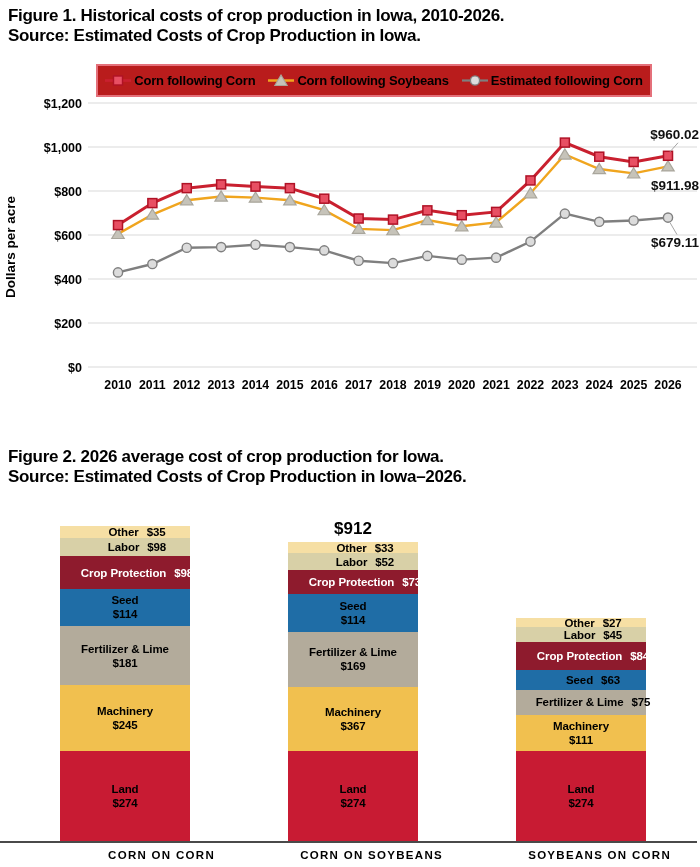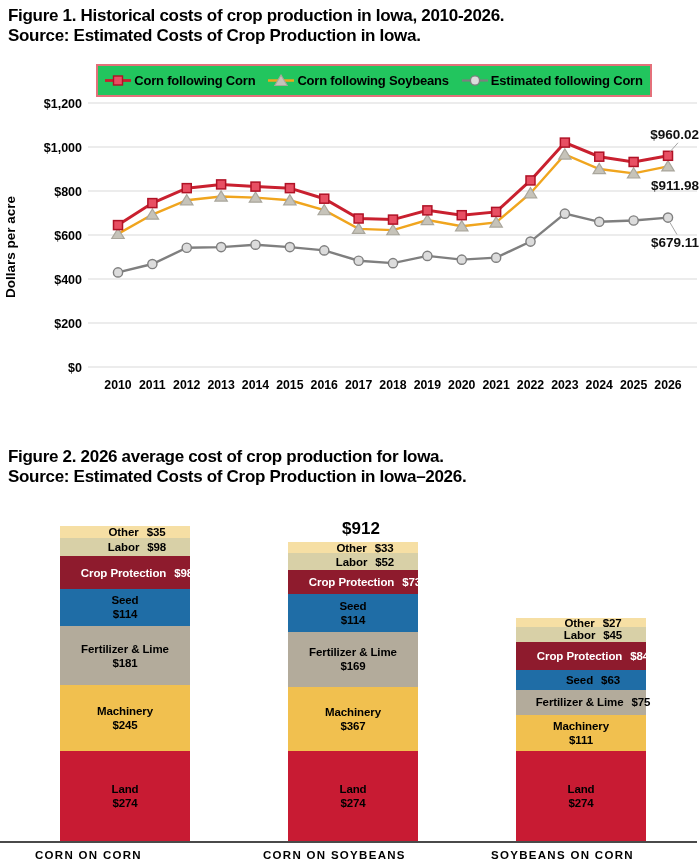--- a/index.html
+++ b/index.html
@@ -8,21 +8,21 @@
     font-family:"Liberation Sans",sans-serif;color:#000;
   }
   .fig-header{padding:6px 0 0 8px;}
   .fig-title,.fig-source{
     font-size:17px;font-weight:700;line-height:20px;letter-spacing:-0.3px;color:#000;
   }
   .fig2-header{padding:0;margin:36px 0 0 8px;}
   
   .legend{
     box-sizing:border-box;margin:18px 0 0 96px;width:556px;height:33px;
-    border:2px solid #e4707a;background:#22c55e;
+    border:2px solid #e4707a;background:#b91c1c;
     display:flex;align-items:center;justify-content:center;gap:13px;
   }
   .legend-item{display:flex;align-items:center;gap:3px;font-size:13px;font-weight:700;letter-spacing:-0.2px;}
   .lm{flex:0 0 auto;}
   
   svg text{font-family:"Liberation Sans",sans-serif;}
   .ytick{font-size:12.5px;font-weight:700;fill:#000;}
   .xtick{font-size:12.3px;font-weight:700;fill:#000;}
   .ylab{font-size:13.5px;font-weight:700;fill:#000;}
   .endlab{font-size:13.5px;font-weight:700;fill:#111;}
@@ -30,21 +30,21 @@
   .fig2-chart{position:relative;width:700px;height:384px;}
   .baseline{position:absolute;left:0;top:354px;width:697px;height:2px;background:#4a4a4a;}
   .bar{position:absolute;bottom:30px;display:flex;flex-direction:column;}
   .seg{
     display:flex;flex-direction:column;justify-content:center;align-items:center;
     font-size:11.5px;font-weight:700;line-height:1.22;letter-spacing:-0.1px;overflow:visible;
   }
   .seg.inline{flex-direction:row;gap:8px;padding-left:24px;}
   .seg span{white-space:nowrap;display:block;}
   .total{position:absolute;text-align:center;font-size:17px;font-weight:700;}
-  .cat{position:absolute;top:362px;text-align:left;font-size:11.5px;font-weight:700;letter-spacing:1.3px;}
+  .cat{position:absolute;top:362px;text-align:right;font-size:11.5px;font-weight:700;letter-spacing:1.3px;}
 </style>
 </head>
 <body>
 
 
 
 
 <div class="fig-header">
   <div class="fig-title">Figure 1. Historical costs of crop production in Iowa, 2010-2026.</div>
   <div class="fig-source">Source: Estimated Costs of Crop Production in Iowa.</div>
@@ -230,21 +230,21 @@
       </div>
       <div class="seg" style="height: 64.2488px; background: rgb(241, 192, 79); color: rgb(0, 0, 0);">
         <span>Machinery</span>
         <span>$367</span>
       </div>
       <div class="seg" style="height: 89.8172px; background: rgb(200, 27, 51); color: rgb(0, 0, 0);">
         <span>Land</span>
         <span>$274</span>
       </div>
     </div>
-    <div class="total" style="left: 296px; width: 130px; bottom: 331.626px; text-align: center;">$912</div>
+    <div class="total" style="left: 288px; width: 130px; bottom: 331.626px; text-align: center;">$912</div>
     <div class="cat" style="left: 263px; width: 180px;">CORN ON SOYBEANS</div>
     <div class="bar" style="left: 516px; width: 130px; height: 222.576px;">
       <div class="seg inline" style="height: 8.8506px; background: rgb(246, 223, 164); color: rgb(0, 0, 0);">
         <span>Other</span>
         <span>$27</span>
       </div>
       <div class="seg inline" style="height: 14.751px; background: rgb(216, 208, 167); color: rgb(0, 0, 0);">
         <span>Labor</span>
         <span>$45</span>
       </div>

